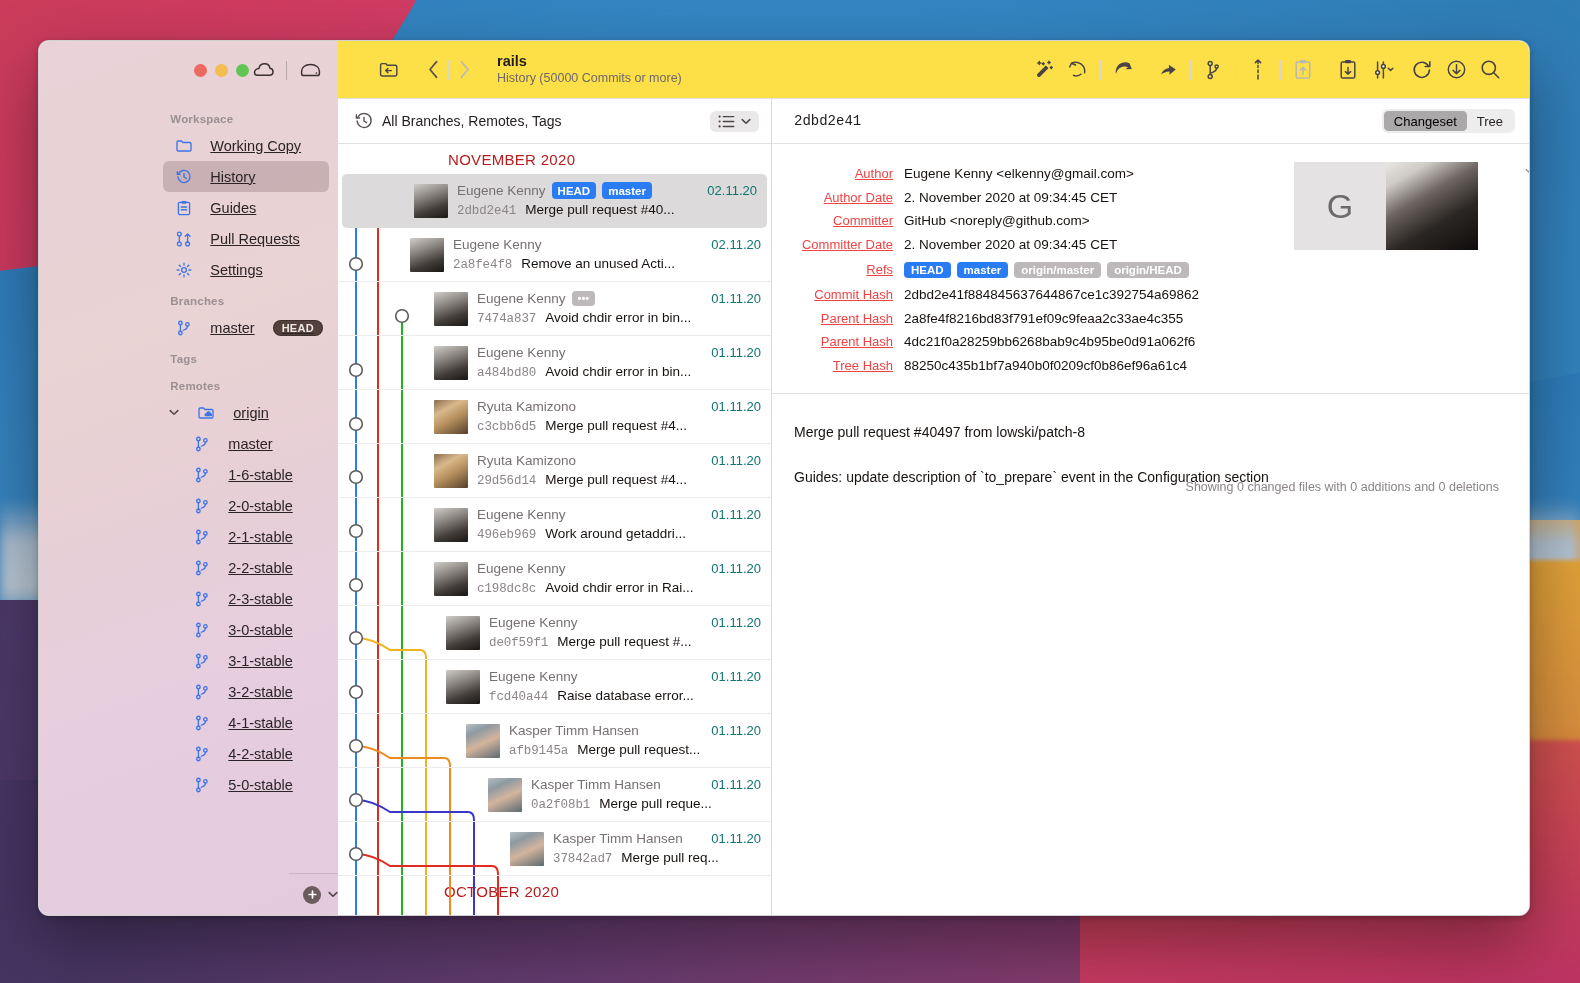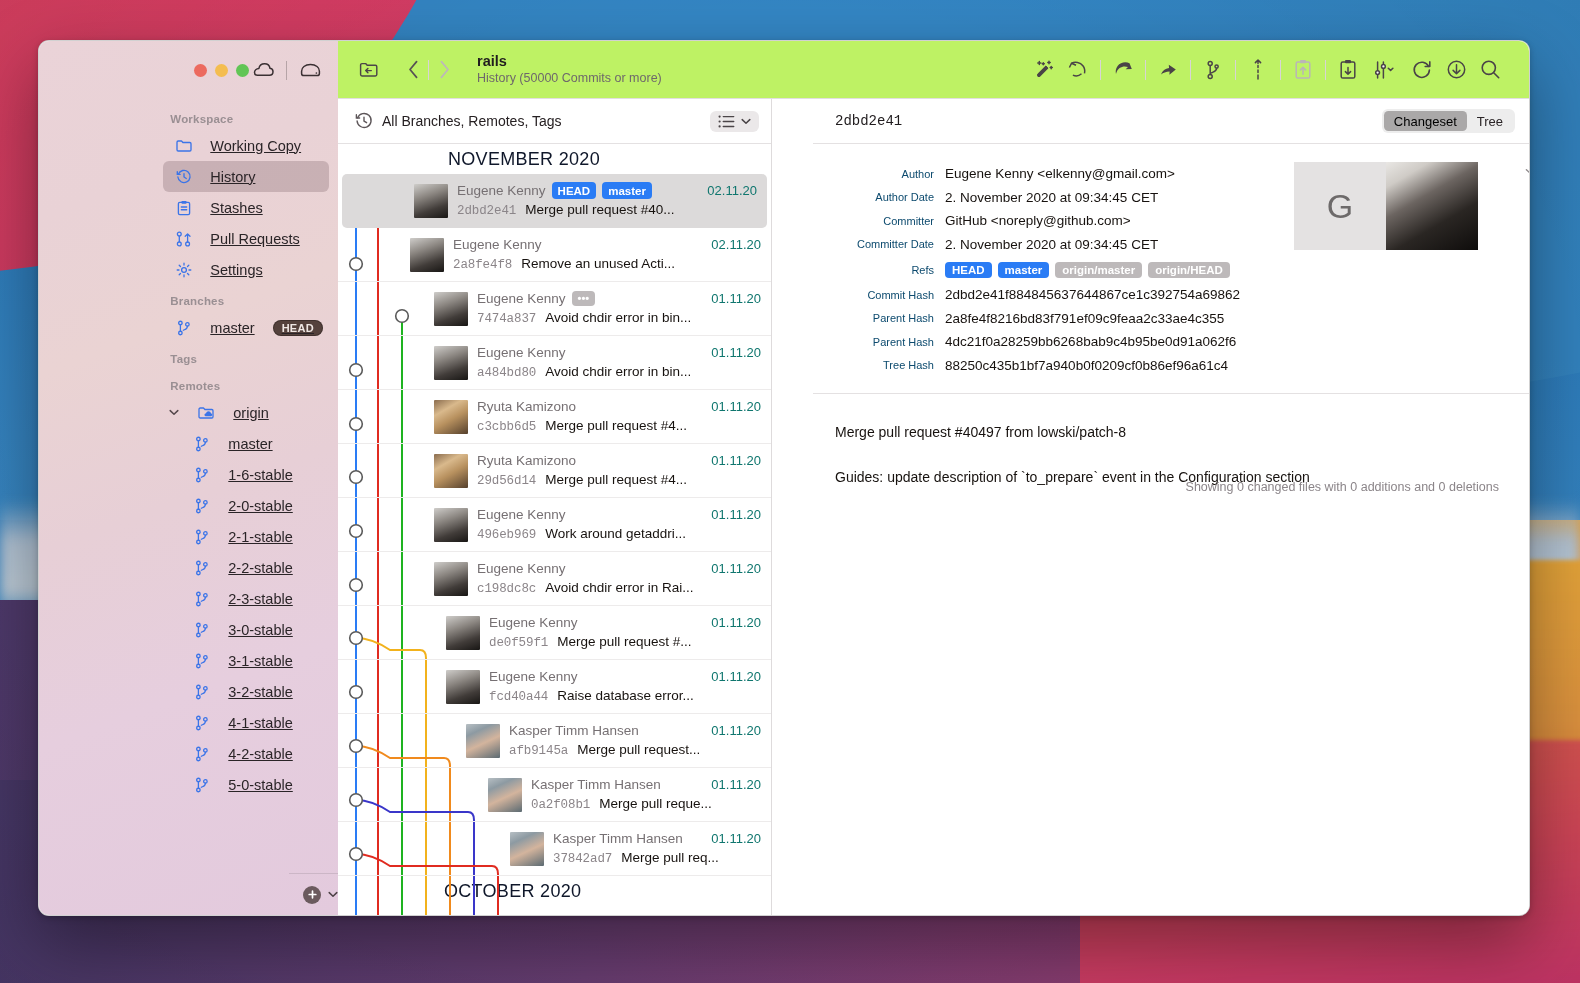--- a/index.html
+++ b/index.html
@@ -119,56 +119,56 @@
   .plus-btn {
     width:18px; height:18px; border-radius:50%; background:#6b5a5e; color:#fff;
     display:flex; align-items:center; justify-content:center; font-size:14px; line-height:1;
   }
   .chev-sm { color:#4d4246; font-size:11px; }
 
   
   #main { flex:1; display:flex; flex-direction:column; background:#fff; min-width:0; }
 
   #toolbar {
-    height:58px; flex:0 0 58px; background:#bef264;
+    height:58px; flex:0 0 58px; background:#fde047;
     border-bottom:1px solid #e2dfe0;
-    display:flex; align-items:center; padding:0 22px 0 16px;
+    display:flex; align-items:center; padding:0 22px 0 36px;
   }
   .tb-btn { width:30px; height:28px; display:flex; align-items:center; justify-content:center; color:#4b4548; }
   .nav-group { display:flex; align-items:center; margin-left:14px; gap:0; }
   .nav-arrow { width:30px; height:28px; display:flex; align-items:center; justify-content:center; color:#575154; font-size:20px; }
   .nav-arrow.disabled { color:#bdb8ba; }
   .nav-sep { width:1px; height:20px; background:#d8d4d5; }
   .title-block { margin-left:18px; line-height:1.22; }
   .title-main { font-size:14.5px; font-weight:700; color:#201c1e; }
   .title-sub { font-size:12.5px; color:#6e686b; margin-top:1px; }
   .tb-right { margin-left:auto; display:flex; align-items:center; }
   .tb-right .tb-icon {
     width:34px; height:30px; display:flex; align-items:center; justify-content:center;
     color:#4a4447;
   }
   .tb-right .tb-icon.dim { color:#bab5b7; }
 
-  #body { flex:1; display:flex; min-height:0;gap:41px; }
+  #body { flex:1; display:flex; min-height:0; }
 
   
   #list-col { width:434px; flex:0 0 434px; display:flex; flex-direction:column; border-right:1px solid #dedbdc; min-height:0; }
   #list-header {
     height:45px; flex:0 0 45px; display:flex; align-items:center;
     padding:0 12px 0 16px; border-bottom:1px solid #e4e1e2; background:#fff;
   }
   .lh-icon { width:19px; height:19px; color:#5d5659; display:flex; align-items:center; justify-content:center; }
   .lh-text { font-size:14px; color:#262022; margin-left:9px; }
   .lh-btn {
     margin-left:auto; display:flex; align-items:center; gap:6px;
     background:#ebe8e9; border-radius:6px; padding:4px 8px; color:#4b4548;
   }
 
   #list-scroll { flex:1; overflow:hidden; position:relative; background:#fff; }
-  .month-row { height:30px; display:flex; align-items:center; padding-left:110px; font-size:18px; color:#0f172a; letter-spacing:.3px; background:#fff; }
+  .month-row { height:30px; display:flex; align-items:center; padding-left:110px; font-size:15px; color:#b91c1c; letter-spacing:.3px; background:#fff; }
   .commit-row {
     height:54px; position:relative; display:flex; align-items:center;
     border-bottom:1px solid #edebeb; padding-left:72px; background:transparent;
   }
   .commit-row.selected { background:#dcdada; border-bottom-color:transparent; border-radius:5px; }
   .avatar {
     width:34px; height:34px; flex:0 0 34px; margin-right:9px;
     background-size:cover; background-position:center; border-radius:1px;
     position:relative; overflow:hidden;
   }
@@ -201,21 +201,21 @@
     margin-left:auto; display:flex; background:#ededed; border-radius:6px; padding:2px; gap:0;
   }
   .seg { font-size:13px; padding:2.5px 10px; border-radius:4.5px; color:#2a2426; }
   .seg.active { background:#aaa8a8; color:#000000; }
 
   #meta {
     padding:18px 0 16px 0; border-bottom:1px solid #e4e1e2; display:flex; position:relative;
   }
   #meta-table { flex:1; min-width:0; padding-left:10px; }
   .meta-row { display:flex; align-items:center; min-height:23.5px; }
-  .meta-key { width:122px; flex:0 0 122px; text-align:right; font-size:11px; color:#0c4a6e; padding-right:11px; }
+  .meta-key { width:122px; flex:0 0 122px; text-align:right; font-size:13px; color:#ef4444; padding-right:11px;text-decoration:underline; }
   .meta-val { font-size:13.5px; color:#17120f; white-space:nowrap; }
   .refs-wrap { display:flex; gap:6px; align-items:center; }
   .ref-pill { font-size:11.5px; font-weight:600; padding:2px 7px; border-radius:4px; color:#fff; background:#2a7cf5; }
   .ref-pill.gray { background:#bdb9ba; }
   #meta-avatars { width:235px; flex:0 0 235px; display:flex; align-items:flex-start; padding-right:10px; position:relative; }
   .av-box { width:92px; height:88px; }
   .av-box.letter { background:#e4e2e2; display:flex; align-items:center; justify-content:center; font-size:34px; color:#6d6a6a; }
   .av-box.photo { background-size:cover; background-position:center 22%; }
   .av-chevron { position:absolute; right:-8px; top:6px; color:#8f8a8c; font-size:13px; }
 
@@ -289,21 +289,21 @@
         <span class="lbl">History</span>
       </div>
       <div class="sb-item">
         <span class="sb-ico">
           <svg width="14" height="16" viewBox="0 0 14 16" fill="none" stroke="currentColor" stroke-width="1.35" stroke-linejoin="round">
               <rect x="1.4" y="2.4" width="11.2" height="12.2" rx="1.4"></rect>
               <rect x="4.4" y=".9" width="5.2" height="2.8" rx=".9" fill="currentColor" stroke="none"></rect>
               <path d="M4.3 7h5.4M4.3 9.7h5.4" stroke-linecap="round"></path>
             </svg>
         </span>
-        <span class="lbl">Stashes</span>
+        <span class="lbl">Guides</span>
       </div>
       <div class="sb-item">
         <span class="sb-ico">
           <svg width="15" height="16" viewBox="0 0 15 16" fill="none" stroke="currentColor" stroke-width="1.3">
               <circle cx="3.3" cy="3.1" r="1.9"></circle>
               <circle cx="3.3" cy="12.9" r="1.9"></circle>
               <path d="M3.3 5v6"></path>
               <circle cx="11.6" cy="12.9" r="1.9"></circle>
               <path d="M11.6 11V3.2M9.2 5.3l2.4-2.4 2.4 2.4" stroke-linecap="round" stroke-linejoin="round"></path>
             </svg>

